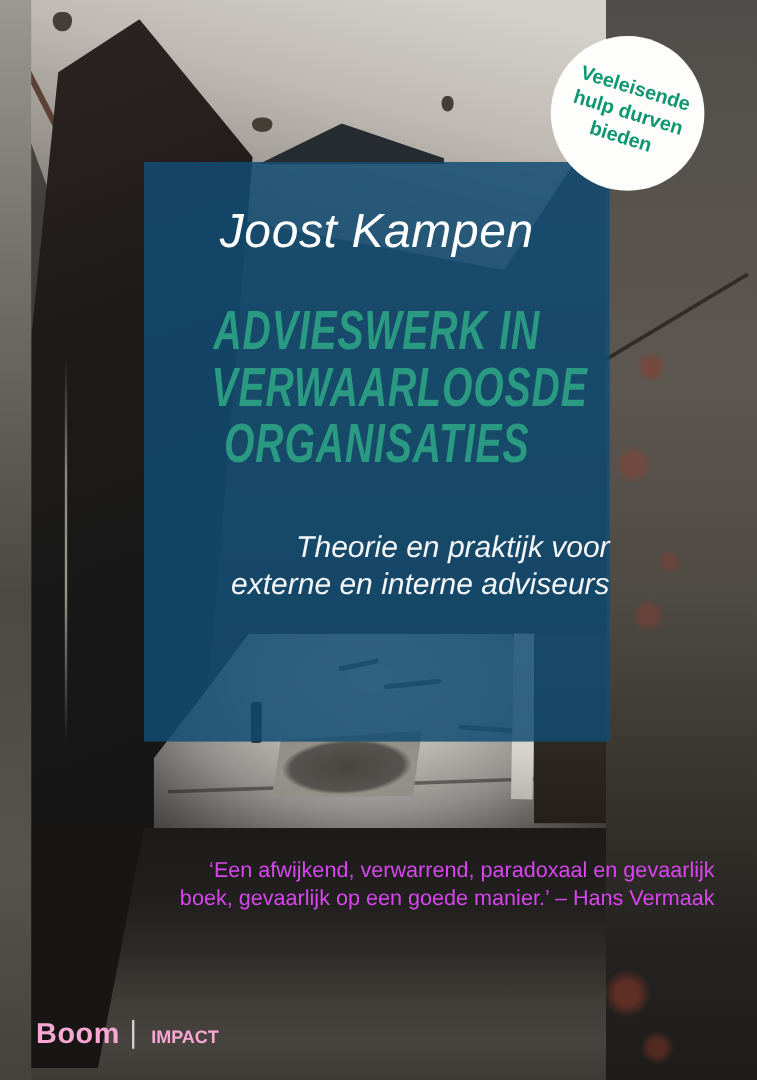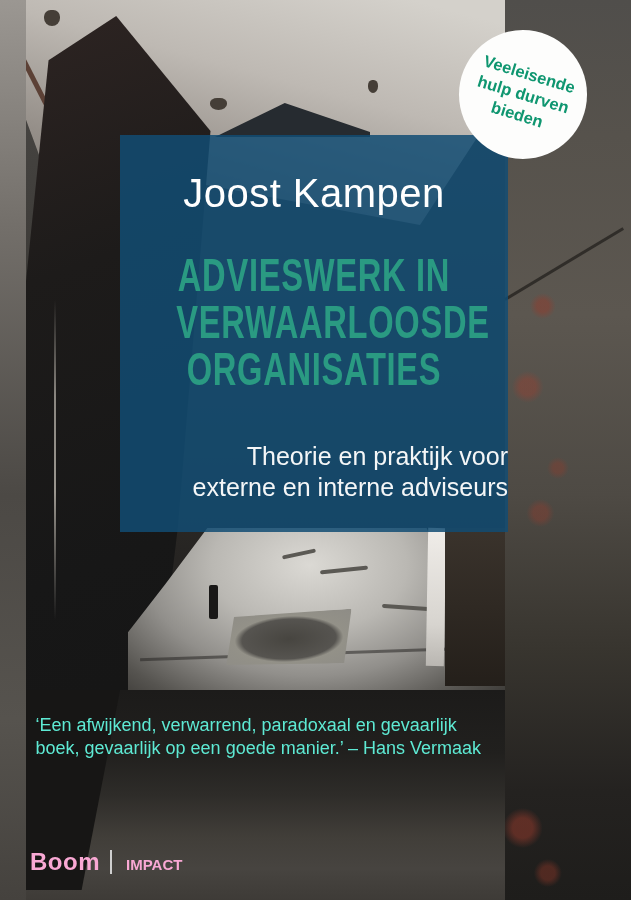--- a/index.html
+++ b/index.html
@@ -59,32 +59,32 @@
   .ph-crack{left:505px;top:298px;width:138px;height:3px;background:#302d29;
     transform:rotate(-31deg);transform-origin:left center;}
 
   
   .badge{left:459px;top:30px;width:128px;height:129px;border-radius:50%;
     background:#fdfdfc;display:flex;align-items:center;justify-content:center;}
   .badge-text{position:static;transform:rotate(17deg);text-align:center;
     font-size:16.5px;font-weight:bold;line-height:21px;color:#0f9670;white-space:pre-line;}
 
   
-  .panel{left:120px;top:135px;width:388px;height:397px;background:rgba(18,76,115,0.85);}
+  .panel{left:120px;top:135px;width:388px;height:483px;background:rgba(18,76,115,0.85);font-style:italic;}
   .author{left:0;top:36px;width:100%;text-align:center;color:#ffffff;
     font-size:40px;letter-spacing:.5px;}
   .title{left:0;top:117px;width:100%;text-align:center;color:#2a9a82;
     font-size:46px;font-weight:bold;line-height:47px;letter-spacing:1px;
     white-space:pre-line;transform:scaleX(.71);transform-origin:50% 0;}
   .subtitle{left:0;top:306px;width:100%;text-align:right;color:#f4f6f7;
     font-size:25px;line-height:31px;white-space:pre-line;}
 
   
   .quote{left:50%;top:714px;width:560px;transform:translateX(-50%);
-    text-align:left;color:#5eead4;font-size:18px;line-height:23px;white-space:pre-line;}
+    text-align:right;color:#d946ef;font-size:18px;line-height:23px;white-space:pre-line;}
   .publisher{left:30px;top:848px;display:flex;align-items:baseline;color:#f9a8d4;}
   .publisher span{position:static;}
   .pub-brand{font-size:24px;font-weight:bold;letter-spacing:.5px;}
   .pub-bar{position:static;align-self:center;width:2px;height:24px;background:#cfcfcf;
     margin:0 9px 0 10px;}
   .pub-imprint{font-size:19px;}
   .pub-imprint-bold{font-size:15px;font-weight:bold;margin-left:5px;}
 </style>
 </head>
 <body>

